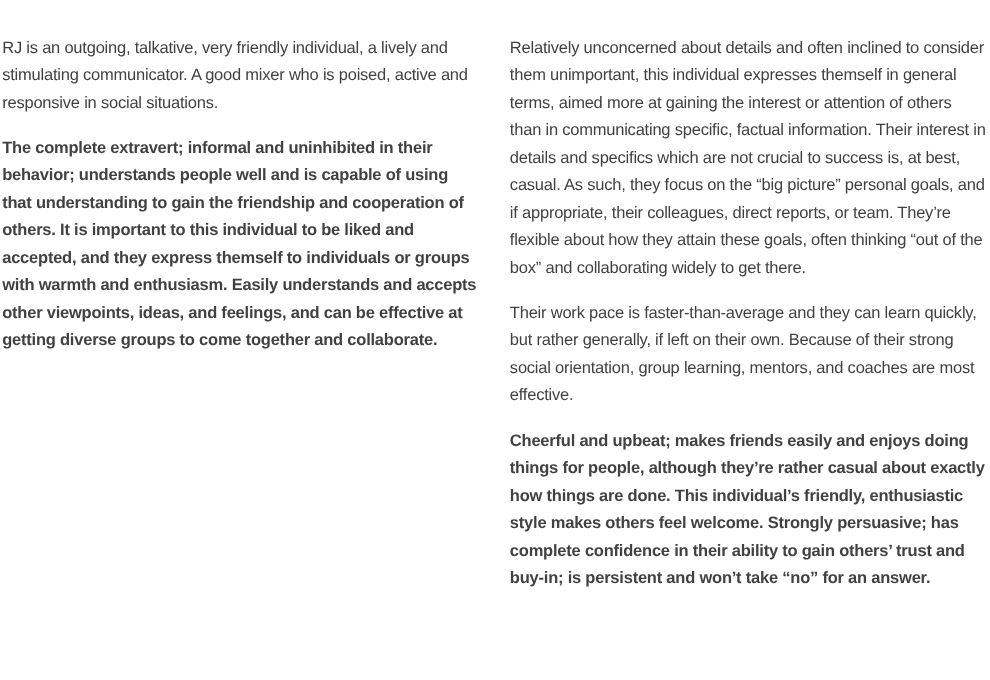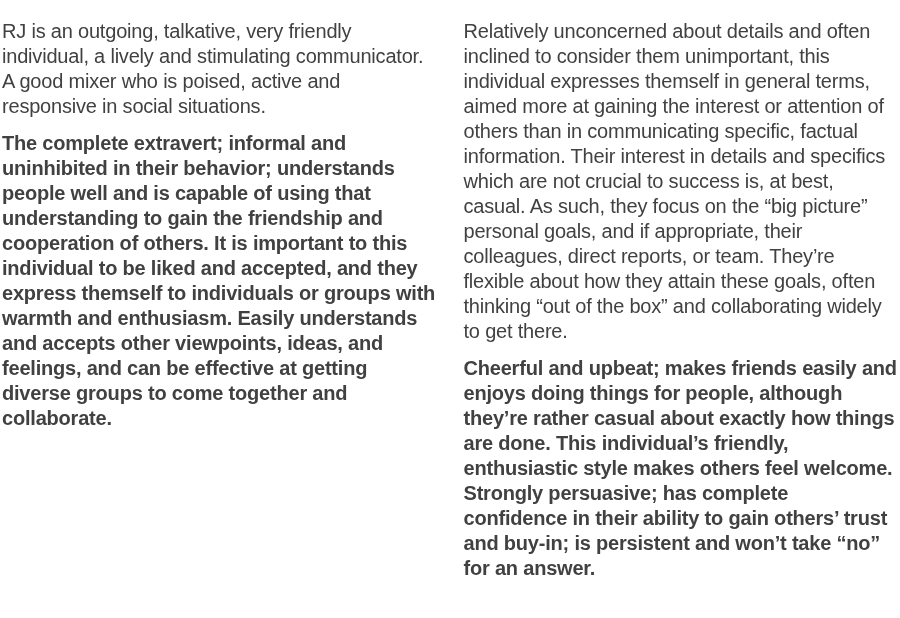--- a/index.html
+++ b/index.html
@@ -29,22 +29,22 @@
   .columns {
     display: flex;
     gap: 28px;
     margin-top: 15px;
   }
   .col {
     flex: 1 1 0;
     min-width: 0;
   }
   .col p {
-    margin: 4px 0 12px 0;
-    font-size: 20px;
+    margin: 16px 0 12px 0;
+    font-size: 15px;
     line-height: 25px;
     letter-spacing: -0.2px;
     color: #414141;
   }
   .col p:last-child {
     margin-bottom: 0;
     font-weight: bold;
   }
 </style>
 </head>
@@ -53,16 +53,17 @@
 <div class="page">
 
   <div class="columns">
     <div class="col">
       <p>RJ is an outgoing, talkative, very friendly individual, a lively and stimulating communicator. A good mixer who is poised, active and responsive in social situations.</p>
       <p>The complete extravert; informal and uninhibited in their behavior; understands people well and is capable of using that understanding to gain the friendship and cooperation of others. It is important to this individual to be liked and accepted, and they express themself to individuals or groups with warmth and enthusiasm. Easily understands and accepts other viewpoints, ideas, and feelings, and can be effective at getting diverse groups to come together and collaborate.</p>
     </div>
 
     <div class="col">
       <p>Relatively unconcerned about details and often inclined to consider them unimportant, this individual expresses themself in general terms, aimed more at gaining the interest or attention of others than in communicating specific, factual information. Their interest in details and specifics which are not crucial to success is, at best, casual. As such, they focus on the “big picture” personal goals, and if appropriate, their colleagues, direct reports, or team. They’re flexible about how they attain these goals, often thinking “out of the box” and collaborating widely to get there.</p>
+      <p>Their work pace is faster-than-average and they can learn quickly, but rather generally, if left on their own. Because of their strong social orientation, group learning, mentors, and coaches are most effective.</p>
       <p>Cheerful and upbeat; makes friends easily and enjoys doing things for people, although they’re rather casual about exactly how things are done. This individual’s friendly, enthusiastic style makes others feel welcome. Strongly persuasive; has complete confidence in their ability to gain others’ trust and buy-in; is persistent and won’t take “no” for an answer.</p>
     </div>
   </div>
 </div>
 
 </body></html>

